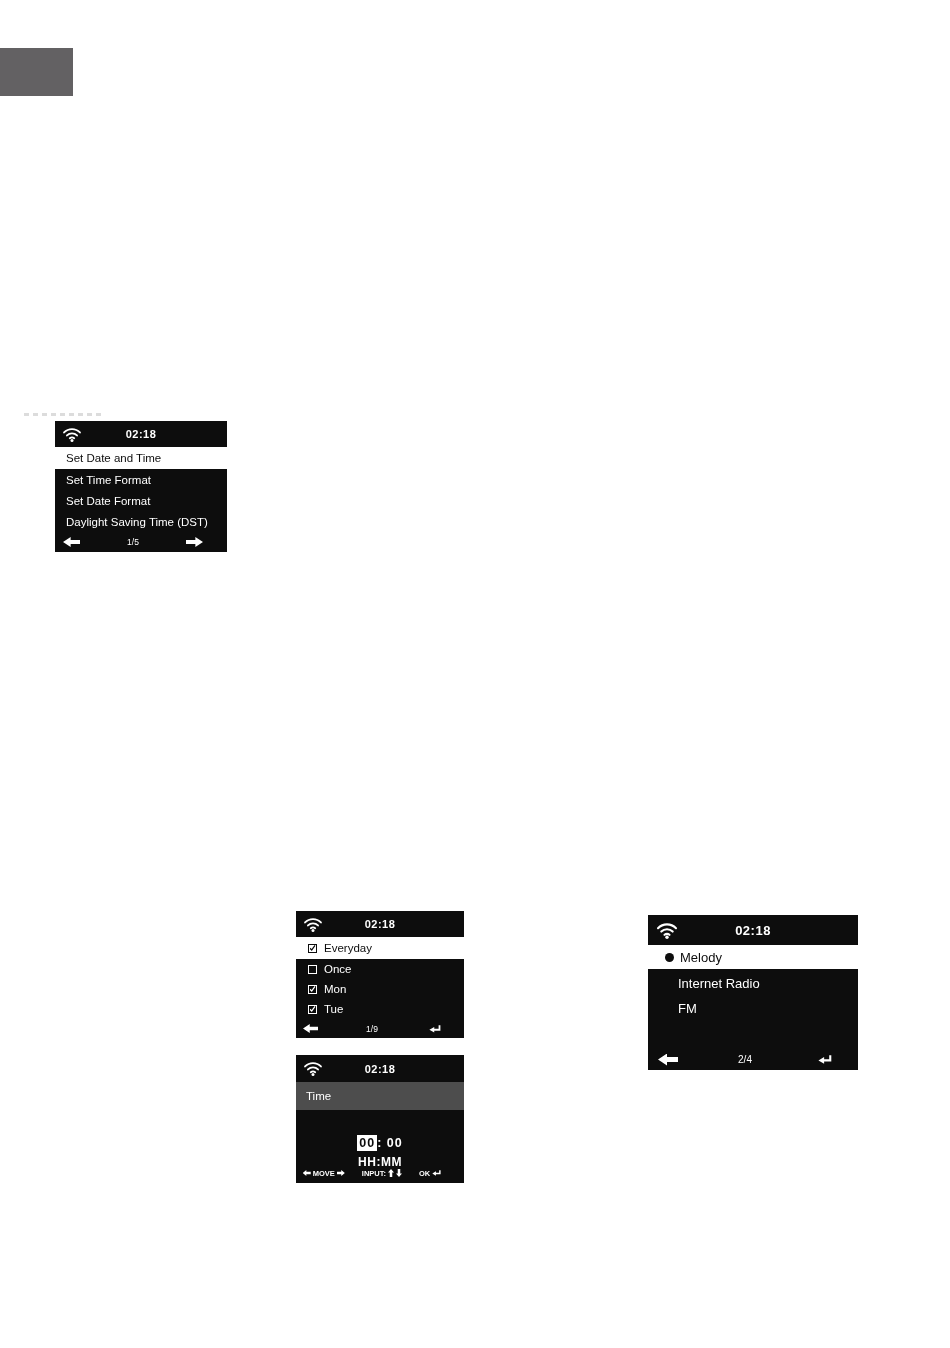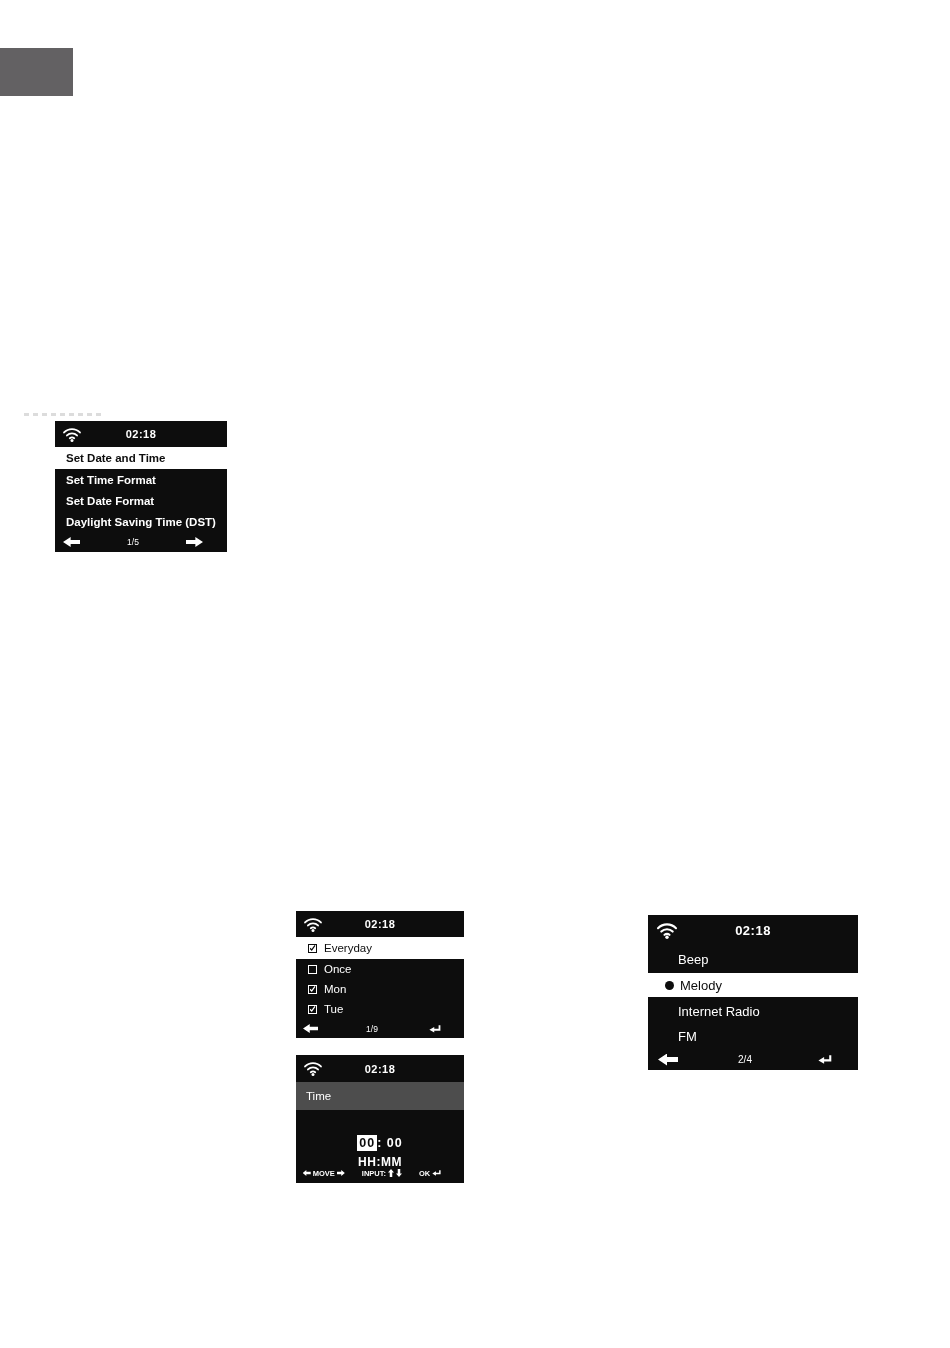--- a/index.html
+++ b/index.html
@@ -39,21 +39,21 @@
   .tick{width:6px;height:6px;background:#fff;
         clip-path:polygon(12% 46%,0 64%,38% 100%,100% 14%,84% 0,36% 66%);}
   .sel .cbox{border-color:#0d0d0d;}
   .sel .tick{background:#0d0d0d;}
   .bullet{width:9px;height:9px;border-radius:50%;background:#0d0d0d;margin-right:6px;flex:none;}
 
   
   .s1{left:55px;top:421px;width:172px;height:131px;font-size:11.5px;}
   .s1 .topbar{height:26px;}
   .s1 .clock{font-size:11px;}
-  .s1 .mrow{height:21px;font-weight:bold;}
+  .s1 .mrow{height:21px;}
   .s1 .mrow.sel{height:22px;}
   .s1 .foot{height:20px;padding:0 8px;font-size:8.5px;}
   .s1 .ba{width:17px;height:10px;}
 
   
   .s2{left:296px;top:911px;width:168px;height:127px;font-size:11.5px;}
   .s2 .topbar{height:26px;}
   .s2 .clock{font-size:11px;}
   .s2 .mrow{height:20px;padding-left:12px;}
   .s2 .mrow.sel{height:22px;}
@@ -218,21 +218,20 @@
         <g fill="none" stroke="#fff" stroke-width="2.1" stroke-linecap="round">
           <path d="M2 6.2 A12.5 12.5 0 0 1 20 6.2"></path>
           <path d="M5.3 9.6 A8 8 0 0 1 16.7 9.6"></path>
           <path d="M8.5 12.8 A4 4 0 0 1 13.5 12.8"></path>
         </g>
         <circle cx="11" cy="15.2" r="1.7" fill="#fff"></circle>
       </svg>
     </span>
     <span class="clock">02:18</span>
   </div>
-  <div class="mrow row-beep">Beep</div>
   <div class="mrow sel row-melody">
     <span class="bullet"></span>
     <span>Melody</span>
   </div>
   <div class="mrow row-ir">Internet Radio</div>
   <div class="mrow row-fm">FM</div>
   <div class="foot">
     <span class="ba left"></span>
     <span class="page">2/4</span>
     <span class="ret">

